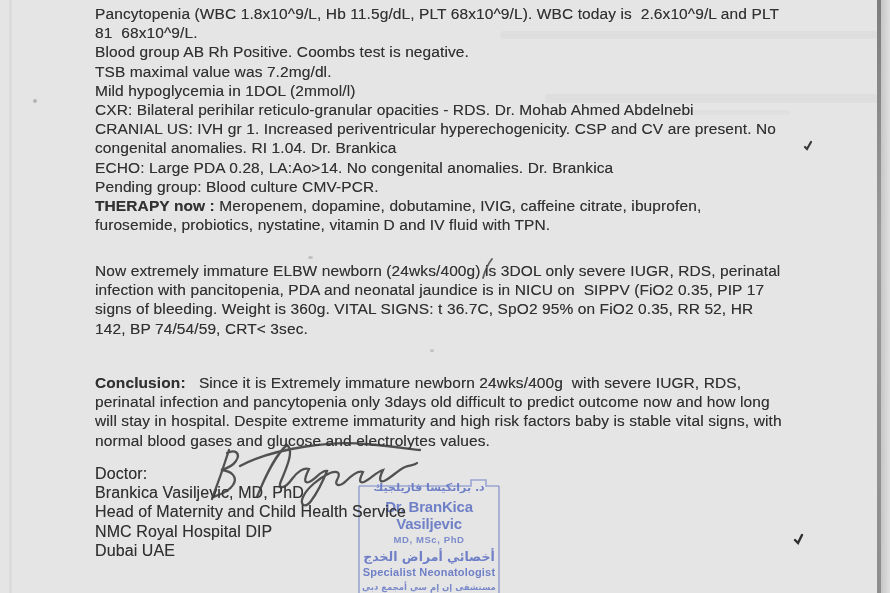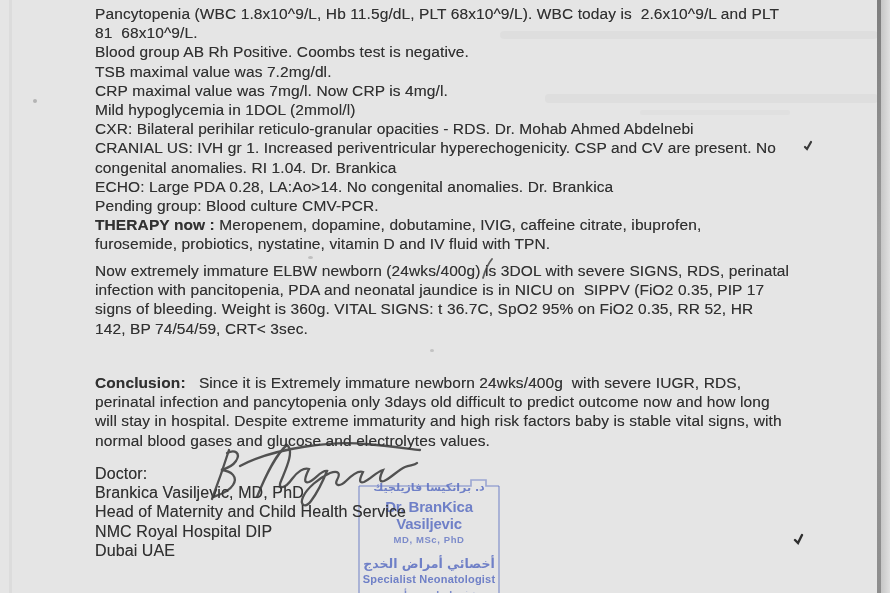--- a/index.html
+++ b/index.html
@@ -32,21 +32,21 @@
   .sig{position:absolute;left:205px;top:437px;z-index:4;}
   
   .stamp{position:absolute;left:353px;top:476px;width:152px;height:117px;z-index:2;
          color:#5f72c3;text-align:center;filter:blur(.2px);}
   .stamp-frame{position:absolute;left:0;top:0;}
   .st{position:relative;font-weight:bold;opacity:.88;}
   .ar{direction:rtl;font-family:"DejaVu Sans",sans-serif;}
   .st-ar1{margin-top:5px;font-size:11px;}
   .st-name{margin-top:4px;font-size:15px;letter-spacing:-.2px;}
   .st-md{margin-top:2px;font-size:9.5px;letter-spacing:.6px;opacity:.78;}
-  .st-ar2{margin-top:11px;font-size:12.5px;text-align:center;}
+  .st-ar2{margin-top:4px;font-size:12.5px;text-align:center;}
   .st-spec{margin-top:2px;font-size:11px;letter-spacing:.2px;}
   .st-ar3{margin-top:4px;font-size:8.5px;font-weight:bold;opacity:.8;}
   .st-nmc{margin-top:3px;font-size:11px;}
   
   .tick{position:absolute;z-index:5;}
   .t1{left:802px;top:139px;}
   .t2{left:792px;top:532px;}
   .three-mark{position:absolute;left:481px;top:258px;z-index:5;}
 </style>
 </head>
@@ -60,33 +60,32 @@
   <div class="smudge s3"></div>
   <div class="dot d1"></div>
   <div class="dot d2"></div>
   <div class="dot d3"></div>
 
   <div class="para" id="p1">
     <div class="ln">Pancytopenia (WBC 1.8x10^9/L, Hb 11.5g/dL, PLT 68x10^9/L). WBC today is  2.6x10^9/L and PLT</div>
     <div class="ln">81  68x10^9/L.</div>
     <div class="ln">Blood group AB Rh Positive. Coombs test is negative.</div>
     <div class="ln">TSB maximal value was 7.2mg/dl.</div>
-    <div class="ln">CRP maximal value was 7mg/l. Now CRP is 4mg/l.</div>
     <div class="ln">Mild hypoglycemia in 1DOL (2mmol/l)</div>
     <div class="ln">CXR: Bilateral perihilar reticulo-granular opacities - RDS. Dr. Mohab Ahmed Abdelnebi</div>
     <div class="ln">CRANIAL US: IVH gr 1. Increased periventricular hyperechogenicity. CSP and CV are present. No</div>
     <div class="ln">congenital anomalies. RI 1.04. Dr. Brankica</div>
     <div class="ln">ECHO: Large PDA 0.28, LA:Ao&gt;14. No congenital anomalies. Dr. Brankica</div>
     <div class="ln">Pending group: Blood culture CMV-PCR.</div>
     <div class="ln"><span class="b">THERAPY now :</span><span> Meropenem, dopamine, dobutamine, IVIG, caffeine citrate, ibuprofen,</span></div>
     <div class="ln">furosemide, probiotics, nystatine, vitamin D and IV fluid with TPN.</div>
   </div>
 
   <div class="para" id="p2">
-    <div class="ln">Now extremely immature ELBW newborn (24wks/400g) is 3DOL with severe SIGNS, RDS, perinatal</div>
+    <div class="ln">Now extremely immature ELBW newborn (24wks/400g) is 3DOL only severe IUGR, RDS, perinatal</div>
     <div class="ln">infection with pancitopenia, PDA and neonatal jaundice is in NICU on  SIPPV (FiO2 0.35, PIP 17</div>
     <div class="ln">signs of bleeding. Weight is 360g. VITAL SIGNS: t 36.7C, SpO2 95% on FiO2 0.35, RR 52, HR</div>
     <div class="ln">142, BP 74/54/59, CRT&lt; 3sec.</div>
   </div>
 
   <svg class="three-mark" width="14" height="22" viewBox="0 0 14 22">
     <path d="M11,1 C6,7 4,13 2,20" stroke="#3c3c3c" stroke-width="1.8" fill="none" stroke-linecap="round" opacity=".8"></path>
   </svg>
 
   <div class="para" id="p3">

